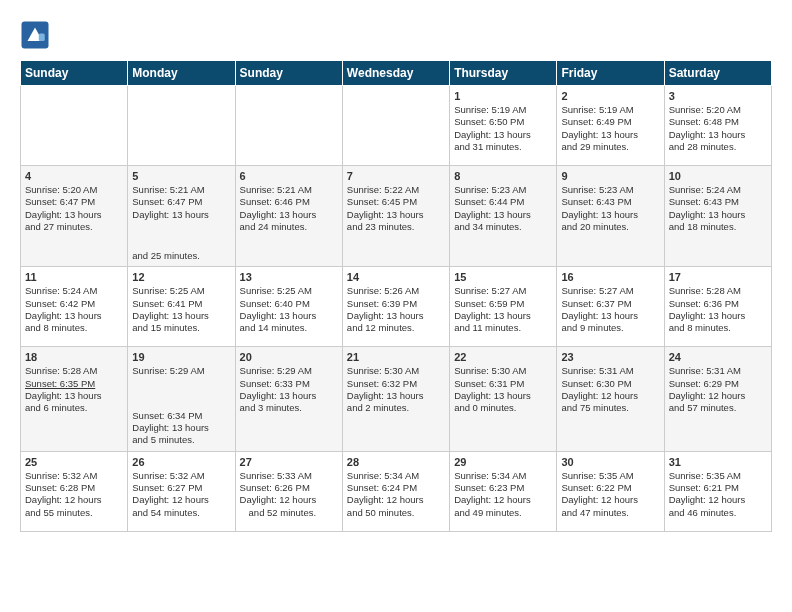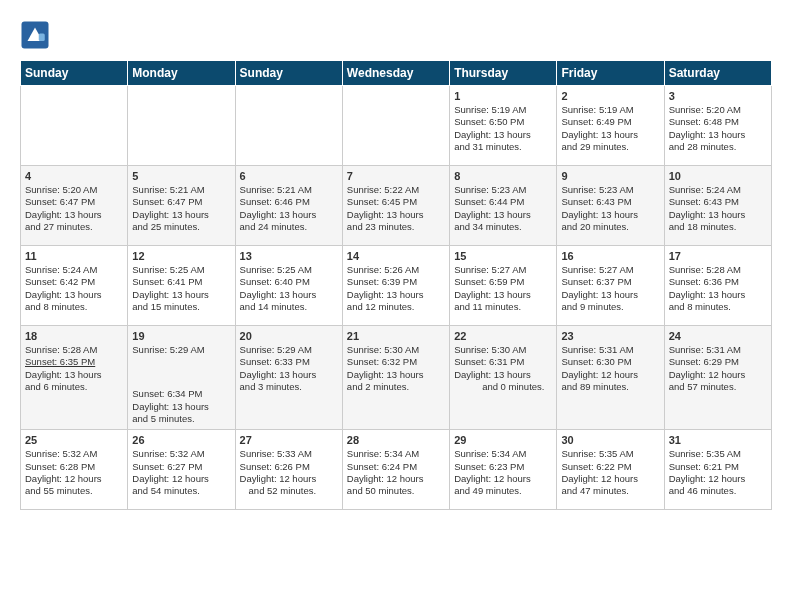--- a/index.html
+++ b/index.html
@@ -149,21 +149,21 @@
           <span style="display: block; line-height: 1.3;">Sunrise: 5:20 AM</span>
           <span style="display: block; line-height: 1.3;">Sunset: 6:47 PM</span>
           <span style="display: block; line-height: 1.3;">Daylight: 13 hours</span>
           <span style="display: block; line-height: 1.3;">and 27 minutes.</span>
         </td>
         <td>
           <span class="day-num">5</span>
           <span style="display: block; line-height: 1.3;">Sunrise: 5:21 AM</span>
           <span style="display: block; line-height: 1.3;">Sunset: 6:47 PM</span>
           <span style="display: block; line-height: 1.3;">Daylight: 13 hours</span>
-          <span style="display: block; line-height: 1.3;">and 25 minutes.</span>
+          <span style="display: block; line-height: 1.3; margin-top: 29px;">and 25 minutes.</span>
         </td>
         <td>
           <span class="day-num">6</span>
           <span style="display: block; line-height: 1.3;">Sunrise: 5:21 AM</span>
           <span style="display: block; line-height: 1.3;">Sunset: 6:46 PM</span>
           <span style="display: block; line-height: 1.3;">Daylight: 13 hours</span>
           <span style="display: block; line-height: 1.3;">and 24 minutes.</span>
         </td>
         <td>
           <span class="day-num">7</span>
@@ -272,28 +272,28 @@
           <span style="display: block; line-height: 1.3;">Sunrise: 5:30 AM</span>
           <span style="display: block; line-height: 1.3;">Sunset: 6:32 PM</span>
           <span style="display: block; line-height: 1.3;">Daylight: 13 hours</span>
           <span style="display: block; line-height: 1.3;">and 2 minutes.</span>
         </td>
         <td>
           <span class="day-num">22</span>
           <span style="display: block; line-height: 1.3;">Sunrise: 5:30 AM</span>
           <span style="display: block; line-height: 1.3;">Sunset: 6:31 PM</span>
           <span style="display: block; line-height: 1.3;">Daylight: 13 hours</span>
-          <span style="display: block; line-height: 1.3; margin-left: 28px;">and 0 minutes.</span>
+          <span style="display: block; line-height: 1.3;">and 0 minutes.</span>
         </td>
         <td>
           <span class="day-num">23</span>
           <span style="display: block; line-height: 1.3;">Sunrise: 5:31 AM</span>
           <span style="display: block; line-height: 1.3;">Sunset: 6:30 PM</span>
           <span style="display: block; line-height: 1.3;">Daylight: 12 hours</span>
-          <span style="display: block; line-height: 1.3;">and 89 minutes.</span>
+          <span style="display: block; line-height: 1.3;">and 75 minutes.</span>
         </td>
         <td>
           <span class="day-num">24</span>
           <span style="display: block; line-height: 1.3;">Sunrise: 5:31 AM</span>
           <span style="display: block; line-height: 1.3;">Sunset: 6:29 PM</span>
           <span style="display: block; line-height: 1.3;">Daylight: 12 hours</span>
           <span style="display: block; line-height: 1.3;">and 57 minutes.</span>
         </td>
       </tr>
       <tr>

